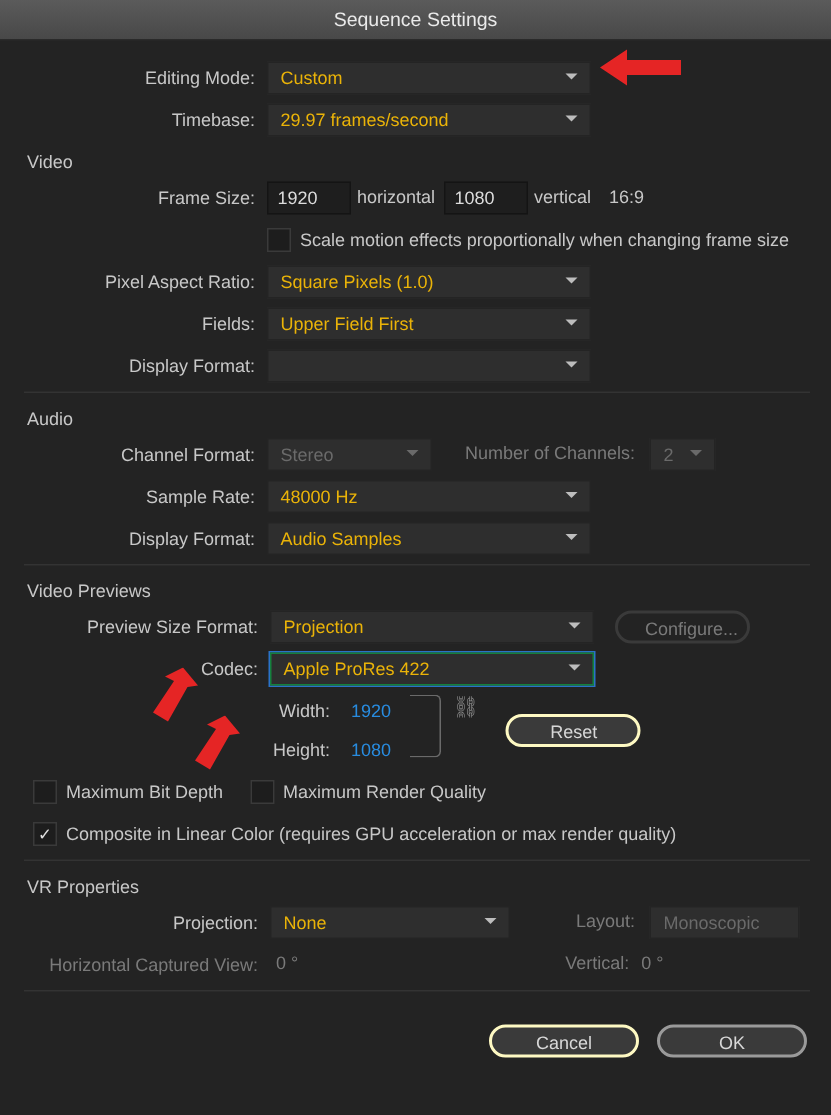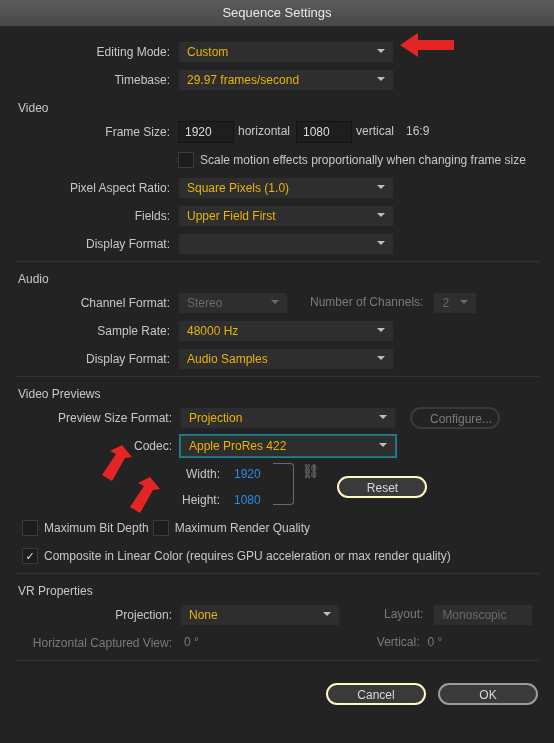--- a/index.html
+++ b/index.html
@@ -184,21 +184,21 @@
       <div class="row" style="margin:4px 0 0 0">
         <div class="lbl" style="width:48px">Height:</div>
         <span class="value-link">1080</span>
       </div>
     </div>
     <div class="bracket"></div>
     <div class="link-icon">⛓</div>
     <div class="btn" style="margin-left:10px;width:90px;align-self:center">Reset</div>
   </div>
 
-  <div class="row" style="gap:4px;margin-left:6px">
+  <div class="row" style="gap:18px;margin-left:6px">
     <div class="checkbox">
       <div class="cbox"></div>
       <span>Maximum Bit Depth</span>
     </div>
     <div class="checkbox">
       <div class="cbox"></div>
       <span>Maximum Render Quality</span>
     </div>
   </div>
 

